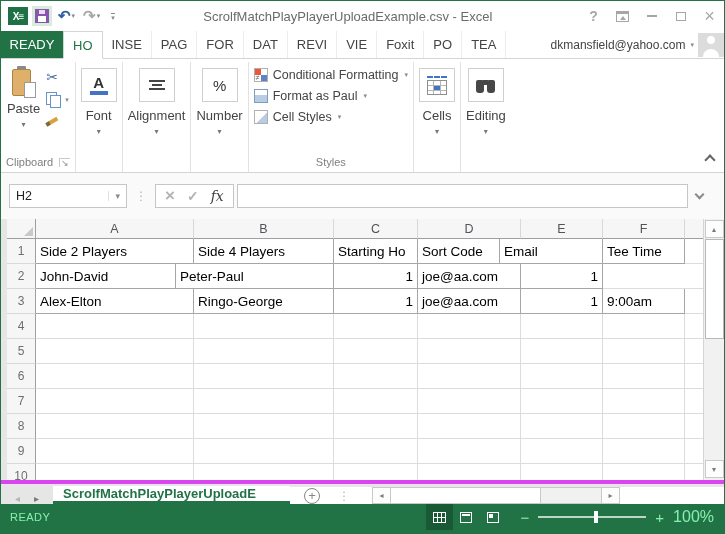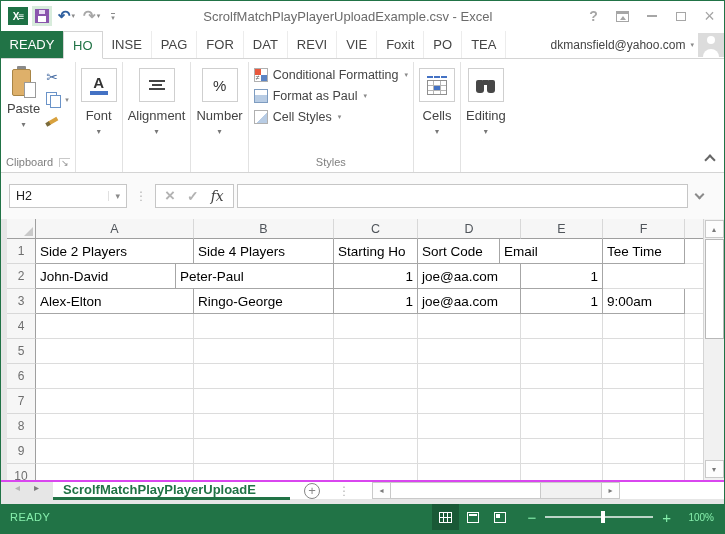--- a/index.html
+++ b/index.html
@@ -128,21 +128,21 @@
   .w-g{flex:1;min-width:8px;border-right:none}
   
   .vscroll{width:21px;background:#f1f1f1;border-left:1px solid #d4d4d4;display:flex;flex-direction:column;align-items:center;flex-shrink:0}
   .vbtn{width:19px;height:18px;background:#fdfdfd;border:1px solid #c9c9c9;display:flex;align-items:center;justify-content:center;color:#7a7a7a;font-size:8px;margin-top:1px}
   .i-up::before{content:"\25B4"}
   .i-down::before{content:"\25BE"}
   .vthumb{width:19px;height:100px;background:#fff;border:1px solid #b8b8b8;margin-top:1px}
   .vbtn.bottom{margin-top:auto;margin-bottom:2px}
 
   
-  .sheetbar{height:24px;display:flex;align-items:flex-start;flex-shrink:0;background:#e6e6e6;border-top:2px solid #d946ef}
+  .sheetbar{height:24px;display:flex;align-items:flex-end;flex-shrink:0;background:#e6e6e6;border-top:4px solid #d946ef}
   .snav{display:flex;align-items:center;gap:14px;padding:0 14px;font-size:10px}
   .i-left::before{content:"\25C2"}
   .i-right::before{content:"\25B8"}
   .snav .dis{color:#b5b5b5}.snav .en{color:#7a7a7a}
   .sheettab{background:#fff;display:flex;align-items:center;padding:0 10px;max-width:237px;min-width:237px;overflow:hidden;border-bottom:3px solid #217346;color:#217346;font-weight:bold;font-size:13px;white-space:nowrap}
   .tabrest{flex:1;background:#fff;display:flex;align-items:center;gap:10px;padding:0 8px 0 14px}
   .newsheet{width:16px;height:16px;border:1px solid #868686;border-radius:50%;color:#868686;display:flex;align-items:center;justify-content:center;font-size:13px;line-height:1}
   .newsheet::before{content:"+"}
   .hscroll{display:flex;align-items:stretch;height:17px;flex:1;max-width:248px;background:#f1f1f1;border:1px solid #c9c9c9;margin-left:4px}
   .hbtn{width:18px;background:#fdfdfd;display:flex;align-items:center;justify-content:center;color:#7a7a7a;font-size:8px}
@@ -160,21 +160,21 @@
     linear-gradient(to right,transparent 0 3px,#fff 3px 4px,transparent 4px 7px,#fff 7px 8px,transparent 8px),
     linear-gradient(to bottom,transparent 0 4px,#fff 4px 5px,transparent 5px)}
   .vi-layout{width:12px;height:11px;border:1px solid #fff;position:relative}
   .vi-layout::before{content:"";position:absolute;top:1px;left:1px;right:1px;height:2px;background:#fff}
   .vi-break{width:12px;height:11px;border:1px solid #fff;position:relative}
   .vi-break::before{content:"";position:absolute;top:1px;left:1px;width:4px;height:4px;background:#fff}
   .zoomctl{display:flex;align-items:center;gap:9px;padding:0 10px 0 14px}
   .zsign{font-size:15px;line-height:1}
   .ztrack{width:108px;height:2px;background:rgba(255,255,255,.7);position:relative}
   .zthumb{position:absolute;left:52%;top:-5px;width:4px;height:12px;background:#fff}
-  .zlabel{font-size:10px;min-width:34px;text-align:right}
+  .zlabel{font-size:16px;min-width:34px;text-align:right}
 </style>
 </head>
 <body>
 
 <div class="window">
 
   <div class="titlebar">
     <div class="qat">
       <span class="xlogo"></span>
       <span class="savewrap">

